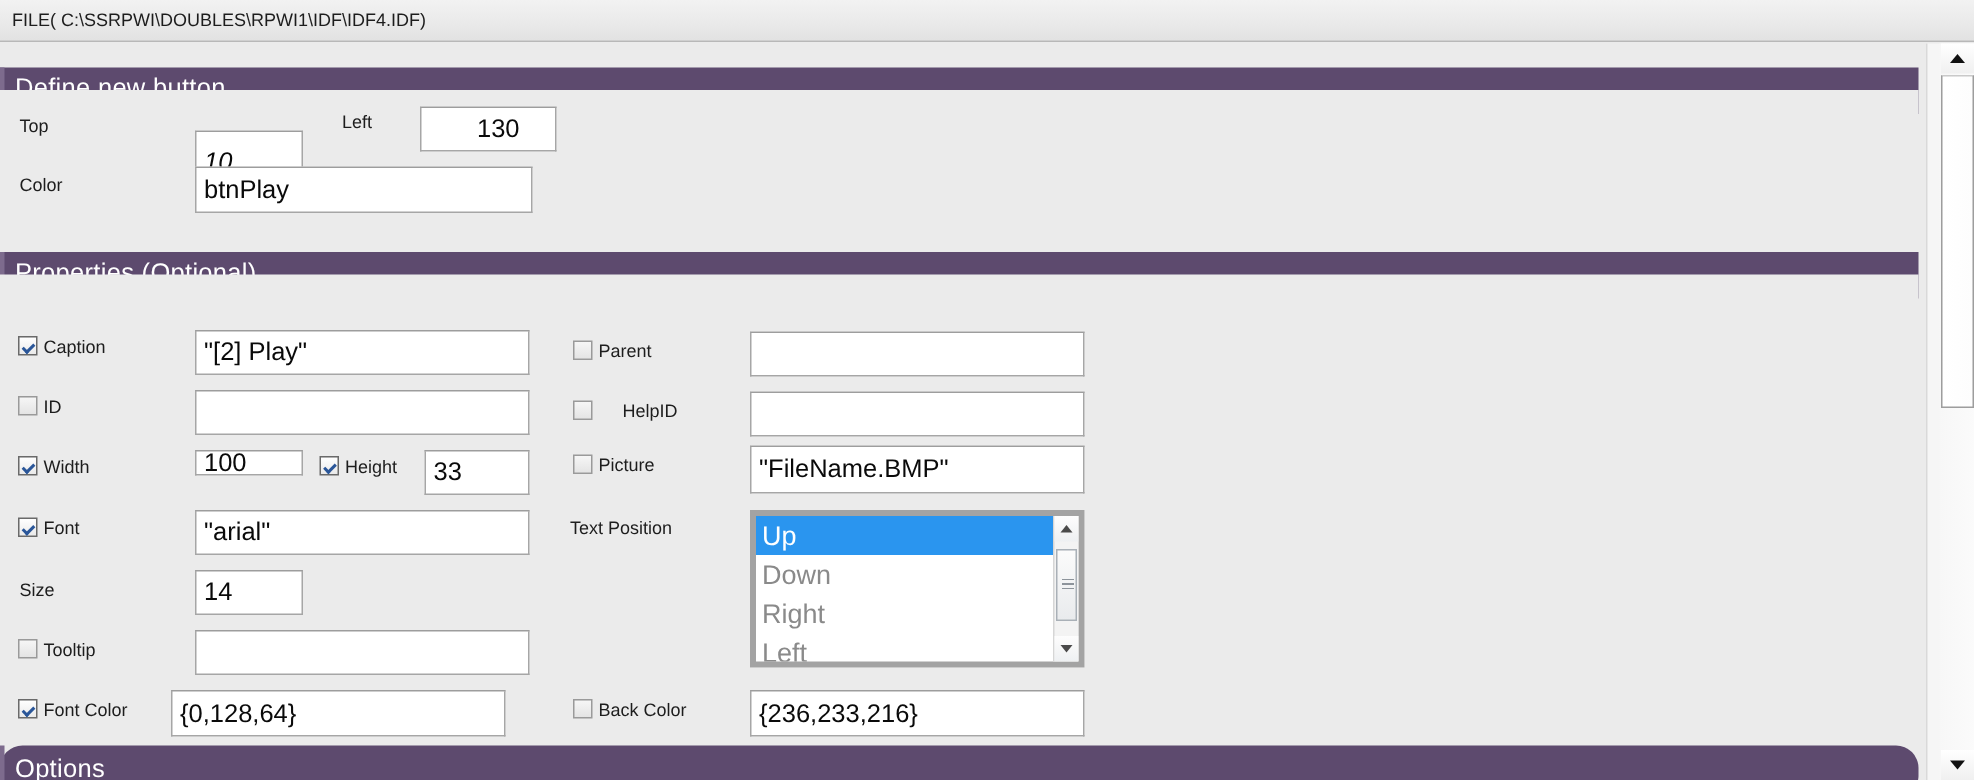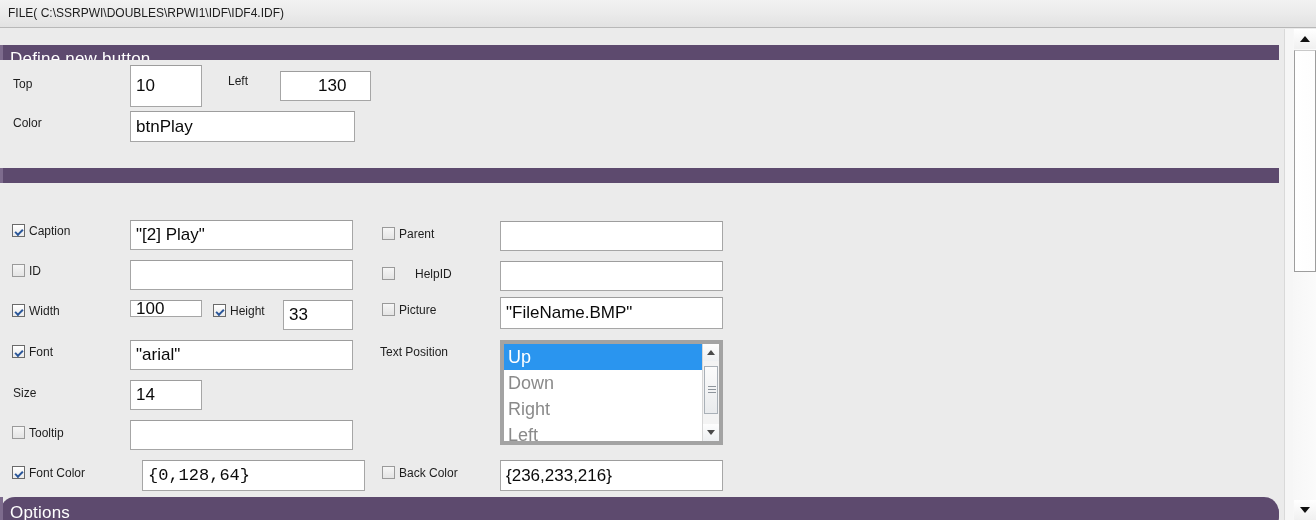--- a/index.html
+++ b/index.html
@@ -164,31 +164,32 @@
 
   <div class="page">
 
     <div class="section-hd" style="top:0;">
       <div class="leftedge"></div>
       <div class="title">Define new button</div>
     </div>
 
     <div class="panel" style="top:31px;height:102px;">
       <div class="lbl" style="left:13px;top:17px;">Top</div>
-      <input class="inp" style="left: 130px; top: 5px; width: 72px; height: 42px;" value="10">
+      <input class="inp" style="left: 130px; top: 27px; width: 72px; height: 42px; font-style: italic;" value="10">
 
       <div class="lbl" style="left:228px;top:14px;">Left</div>
       <input class="inp" style="left: 280px; top: 11px; width: 91px; height: 30px; padding-left: 37px;" value="130">
 
       <div class="lbl" style="left:13px;top:56px;">Color</div>
       <input class="inp" style="left: 130px; top: 51px; width: 225px; height: 31px;" value="btnPlay">
     </div>
 
     <div class="section-hd" style="top:123px;">
       <div class="leftedge"></div>
+      <div class="title">Properties (Optional)</div>
     </div>
 
     <div class="panel" style="top:154px;height:300px;">
 
       <div class="cb on" style="left:12px;top:41px;"></div>
       <div class="lbl" style="left:29px;top:41px;">Caption</div>
       <input class="inp" style="left: 130px; top: 37px; width: 223px; height: 30px;" value="&quot;[2] Play&quot;">
 
       <div class="cb" style="left:12px;top:81px;"></div>
       <div class="lbl" style="left:29px;top:81px;">ID</div>
@@ -208,21 +209,21 @@
 
       <div class="lbl" style="left:13px;top:203px;">Size</div>
       <input class="inp" style="left: 130px; top: 197px; width: 72px; height: 30px;" value="14">
 
       <div class="cb" style="left:12px;top:243px;"></div>
       <div class="lbl" style="left:29px;top:243px;">Tooltip</div>
       <input class="inp" style="left: 130px; top: 237px; width: 223px; height: 30px;" value="">
 
       <div class="cb on" style="left:12px;top:283px;"></div>
       <div class="lbl" style="left:29px;top:283px;">Font Color</div>
-      <input class="inp" style="left: 142px; top: 277px; width: 223px; height: 31px; font-family: Liberation Mono, monospace;" value="{0,128,64}">
+      <input class="inp" style="left: 114px; top: 277px; width: 223px; height: 31px;" value="{0,128,64}">
 
       <div class="cb" style="left:382px;top:44px;"></div>
       <div class="lbl" style="left:399px;top:44px;">Parent</div>
       <input class="inp" style="left: 500px; top: 38px; width: 223px; height: 30px;" value="">
 
       <div class="cb" style="left:382px;top:84px;"></div>
       <div class="lbl" style="left:415px;top:84px;">HelpID</div>
       <input class="inp" style="left: 500px; top: 78px; width: 223px; height: 30px;" value="">
 
       <div class="cb" style="left:382px;top:120px;"></div>

